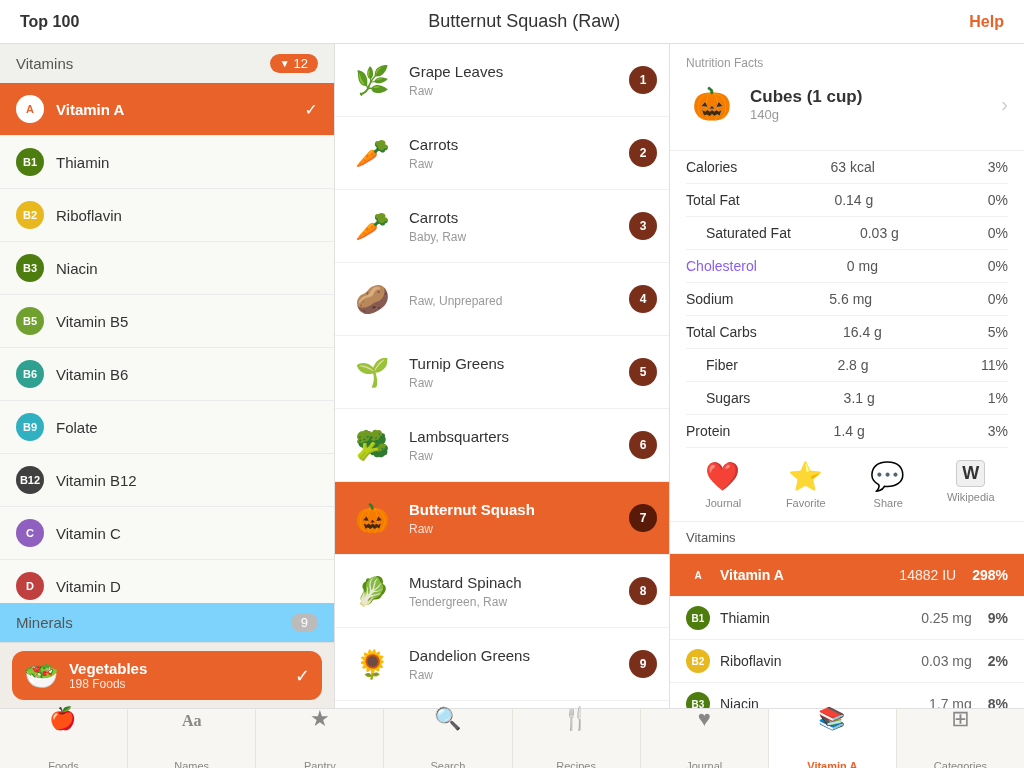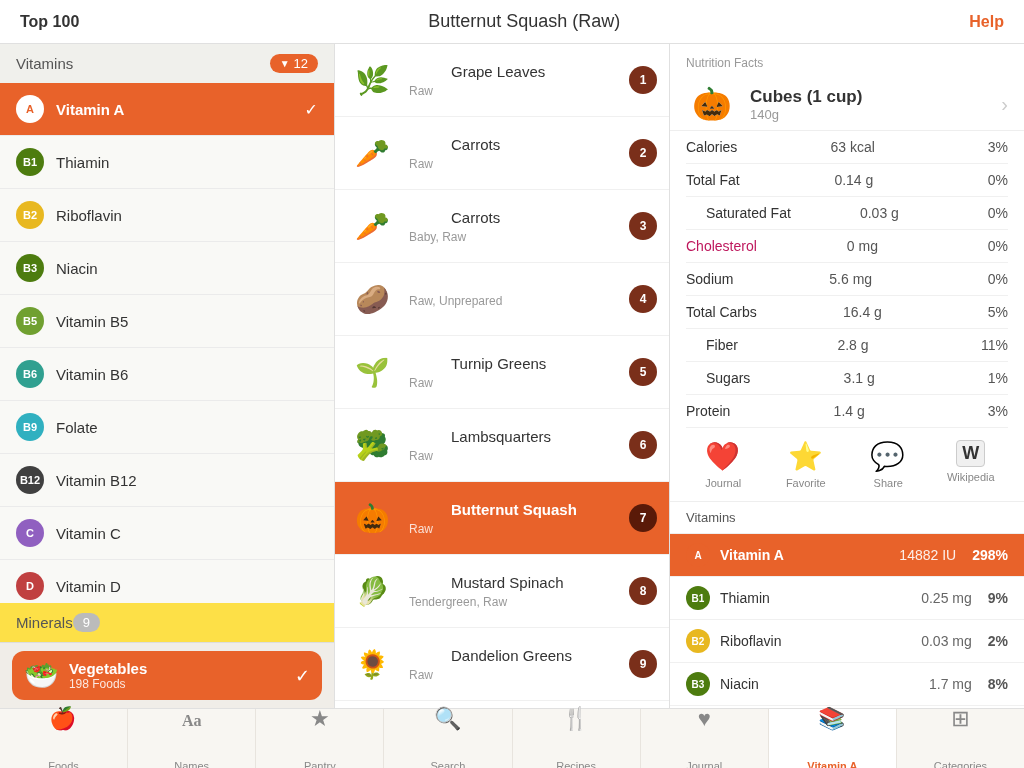--- a/index.html
+++ b/index.html
@@ -24,60 +24,60 @@
 
     .vitamins-list { flex: 1; overflow-y: auto; }
     .vitamin-item { display: flex; align-items: center; padding: 12px 16px; border-bottom: 1px solid #ebebeb; cursor: pointer; }
     .vitamin-item.active { background: #e8622a; }
     .vitamin-item.active .vitamin-name { color: white; font-weight: 600; }
     .vitamin-item.active .vitamin-circle { background: #fff; color: #e8622a; }
     .vitamin-circle { width: 28px; height: 28px; border-radius: 50%; display: flex; align-items: center; justify-content: center; font-size: 11px; font-weight: 700; margin-right: 12px; flex-shrink: 0; }
     .vitamin-name { font-size: 15px; color: #333; }
     .vitamin-check { margin-left: auto; color: white; font-size: 16px; }
 
-    .minerals-header { display: flex; align-items: center; justify-content: flex-start; padding: 10px 16px; background: #fde047; }
+    .minerals-header { display: flex; align-items: center; justify-content: space-between; padding: 10px 16px; background: #7dd3fc; }
     .minerals-badge { background: #bbb; color: white; border-radius: 12px; padding: 2px 10px; font-size: 13px; }
 
     
     .category-bar { background: #f0ede8; padding: 8px 12px; display: flex; align-items: center; gap: 10px; border-top: 1px solid #ddd; }
     .category-icon { font-size: 28px; }
     .category-info { flex: 1; }
     .category-name { font-size: 15px; font-weight: 600; color: white; }
     .category-count { font-size: 12px; color: rgba(255,255,255,0.85); }
     .category-check { color: white; font-size: 18px; margin-left: auto; }
     .category-bar-inner { background: #e8622a; border-radius: 12px; display: flex; align-items: center; padding: 8px 12px; gap: 10px; flex: 1; }
 
     
     .middle-panel { width: 335px; border-right: 1px solid #e0e0e0; overflow-y: auto; background: #fff; }
     .food-item { display: flex; align-items: center; padding: 10px 12px; border-bottom: 1px solid #f0f0f0; cursor: pointer; min-height: 70px; }
     .food-item.active { background: #e8622a; }
     .food-item.active .food-name { color: white; font-weight: 600; }
     .food-item.active .food-sub { color: rgba(255,255,255,0.8); }
     .food-img { width: 52px; height: 52px; border-radius: 8px; object-fit: cover; margin-right: 10px; display: flex; align-items: center; justify-content: center; font-size: 28px; flex-shrink: 0; }
     .food-info { flex: 1; }
-    .food-name { font-size: 15px; color: #333; font-weight: 500; margin-left: 42px; }
+    .food-name { font-size: 15px; color: #333; font-weight: 500; }
     .food-sub { font-size: 12px; color: #999; margin-top: 4px; }
     .food-rank { width: 28px; height: 28px; border-radius: 50%; background: #7a2f1a; display: flex; align-items: center; justify-content: center; color: white; font-size: 12px; font-weight: 700; flex-shrink: 0; }
     .food-rank.active-rank { background: #5a1a08; }
 
     
     .right-panel { flex: 1; background: #fff; overflow-y: auto; }
-    .nutrition-header { padding: 12px 16px 0; border-bottom: 1px solid #eee; }
+    .nutrition-header { padding: 12px 16px 20px; border-bottom: 1px solid #eee; }
     .nutrition-header-title { font-size: 12px; color: #999; margin-bottom: 8px; }
     .nutrition-food-info { display: flex; align-items: center; gap: 12px; }
     .nutrition-food-img { width: 52px; height: 52px; font-size: 32px; display: flex; align-items: center; justify-content: center; }
     .nutrition-food-name { font-size: 17px; font-weight: 600; color: #333; }
     .nutrition-food-weight { font-size: 13px; color: #999; }
     .nutrition-arrow { color: #ccc; font-size: 20px; margin-left: auto; }
 
     .nutrition-facts { padding: 0 16px; }
     .nutrition-row { display: flex; align-items: center; justify-content: space-between; padding: 8px 0; border-bottom: 1px solid #f0f0f0; }
     .nutrition-row.indent { padding-left: 20px; }
     .nutrition-label { font-size: 14px; color: #333; }
-    .nutrition-label.gray { color: #be185d; }
+    .nutrition-label.gray { color: #8b5cf6; }
     .nutrition-value { font-size: 14px; color: #555; }
     .nutrition-pct { font-size: 14px; color: #555; min-width: 40px; text-align: right; }
 
     .action-buttons { display: flex; padding: 12px 16px; gap: 8px; border-bottom: 1px solid #eee; }
     .action-btn { flex: 1; display: flex; flex-direction: column; align-items: center; gap: 4px; cursor: pointer; }
     .action-btn-label { font-size: 11px; color: #888; }
 
     .vitamins-section-title { padding: 8px 16px; font-size: 13px; color: #555; font-weight: 500; border-bottom: 1px solid #eee; }
     .vitamin-row { display: flex; align-items: center; padding: 9px 16px; border-bottom: 1px solid #f0f0f0; }
     .vitamin-row.highlighted { background: #e8622a; }

